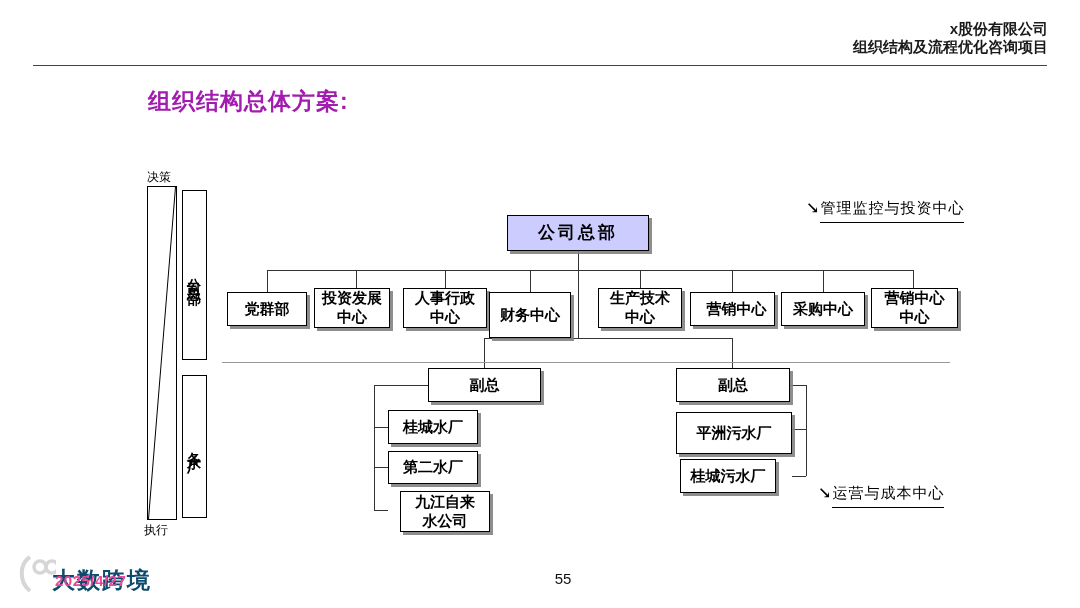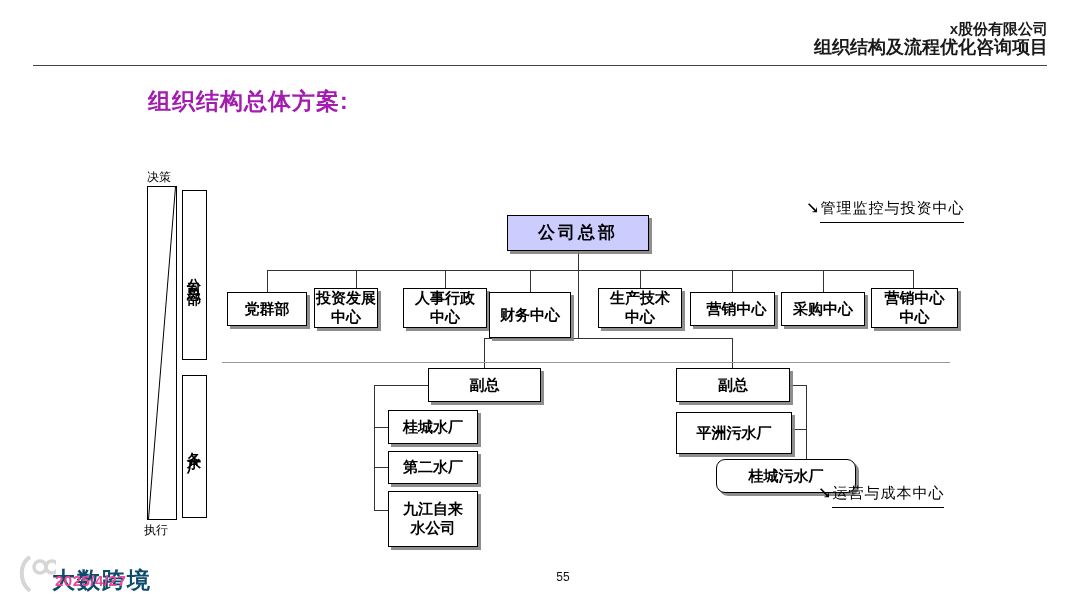--- a/index.html
+++ b/index.html
@@ -3,21 +3,21 @@
 <meta charset="utf-8">
 <style>
   * { margin:0; padding:0; box-sizing:border-box; }
   html,body { width:1080px; height:608px; background:#fff; overflow:hidden; }
   body { font-family:"Liberation Sans","DejaVu Sans",sans-serif; position:relative; }
   .slide { position:absolute; left:0; top:0; width:1080px; height:608px; background:#fff; }
 
   
   .hdr { position:absolute; top:20px; right:32px; text-align:right; font-weight:bold; color:#1a1a1a; }
   .hdr .l1 { font-size:15px; line-height:18px; }
-  .hdr .l2 { font-size:18px; line-height:18px; }
+  .hdr .l2 { font-size:15px; line-height:18px; }
   .hdr-line { position:absolute; left:33px; top:65px; width:1014px; height:0; border-top:1px solid #444; }
 
   
   .title { position:absolute; left:148px; top:86px; font-size:23px; font-weight:bold; color:#a21caf; letter-spacing:1px; }
 
   
   .small-lbl { position:absolute; font-size:12px; color:#000; font-family:"DejaVu Serif","Liberation Serif",serif; }
   .diag-box { position:absolute; left:147px; top:186px; width:30px; height:334px; border:1px solid #000; background:#fff; }
   .vbar { position:absolute; left:182px; width:25px; border:1px solid #000; background:#fff;
           display:flex; align-items:center; justify-content:center;
@@ -36,21 +36,21 @@
   .ln { position:absolute; background:#333; }
   .h { height:1px; } .v { width:1px; }
   .divider { position:absolute; height:0; border-top:1px solid #999; }
 
   
   .anno { position:absolute; font-family:"DejaVu Serif","Liberation Serif",serif; font-size:15px; color:#000; display:flex; align-items:flex-start; }
   .anno .arrow { font-weight:bold; font-size:16px; margin-right:1px; line-height:18px; }
   .anno .atext { border-bottom:1px solid #000; padding-bottom:4px; letter-spacing:1px; }
 
   
-  .page-num { position:absolute; left:540px; top:570px; width:46px; text-align:center; font-size:12px; color:#111; }
+  .page-num { position:absolute; left:540px; top:570px; width:46px; text-align:center; font-size:15px; color:#111; }
   .wm { position:absolute; left:52px; top:565px; font-size:23px; font-weight:bold; color:#0c4a6e; letter-spacing:2px; z-index:1; }
   .wm-logo { position:absolute; left:16px; top:551px; z-index:1; }
   .date { position:absolute; left:55px; top:572px; font-size:15px; font-weight:bold; color:#ec4899; z-index:2; letter-spacing:0.5px; }
 </style>
 </head>
 <body>
 
 <div class="slide">
 
   <div class="hdr">
@@ -93,42 +93,42 @@
   <div class="ln h" style="left:374px; top:510px; width:14px;"></div>
 
   <div class="ln h" style="left:790px; top:385px; width:16px;"></div>
   <div class="ln v" style="left:806px; top:385px; height:91px;"></div>
   <div class="ln h" style="left:792px; top:429px; width:14px;"></div>
   <div class="ln h" style="left:792px; top:476px; width:14px;"></div>
 
   <div class="obox root" style="left:507px; top:215px; width:142px; height:36px;">公司总部</div>
 
   <div class="obox" style="left:227px; top:292px; width:80px; height:34px;">党群部</div>
-  <div class="obox" style="left:314px; top:288px; width:64px; height:40px;text-align:center;">投资发展
+  <div class="obox" style="left:314px; top:288px; width:76px; height:40px;text-align:center;">投资发展
 中心</div>
   <div class="obox" style="left:403px; top:288px; width:84px; height:40px;">人事行政
 中心</div>
   <div class="obox" style="left:489px; top:292px; width:82px; height:46px;">财务中心</div>
   <div class="obox" style="left:598px; top:288px; width:84px; height:40px;">生产技术
 中心</div>
   <div class="obox" style="left:690px; top:292px; width:85px; height:34px;padding-left:8px;">营销中心</div>
   <div class="obox" style="left:781px; top:292px; width:84px; height:34px;">采购中心</div>
   <div class="obox" style="left:871px; top:288px; width:87px; height:40px;">营销中心
 中心</div>
 
   <div class="obox" style="left:428px; top:368px; width:113px; height:34px;">副总</div>
   <div class="obox" style="left:676px; top:368px; width:114px; height:34px;">副总</div>
 
   <div class="obox" style="left:388px; top:410px; width:90px; height:34px;">桂城水厂</div>
   <div class="obox" style="left:388px; top:451px; width:90px; height:33px;">第二水厂</div>
-  <div class="obox" style="left:388px; top:491px; width:90px; height:56px;">九江自来
+  <div class="obox" style="left:400px; top:491px; width:90px; height:41px;">九江自来
 水公司</div>
 
   <div class="obox" style="left:676px; top:412px; width:116px; height:42px;">平洲污水厂</div>
-  <div class="obox" style="left:716px; top:459px; width:140px; height:34px;border-radius:9px;">桂城污水厂</div>
+  <div class="obox" style="left:680px; top:459px; width:96px; height:34px;">桂城污水厂</div>
 
   <div class="anno" style="left:806px; top:199px;">
     <span class="arrow">↘</span>
     <span class="atext">管理监控与投资中心</span>
   </div>
   <div class="anno" style="left:818px; top:484px;">
     <span class="arrow">↘</span>
     <span class="atext">运营与成本中心</span>
   </div>
 

